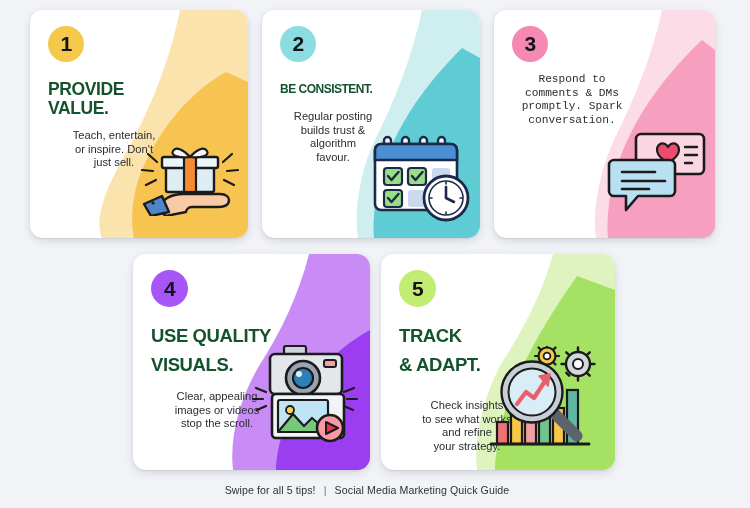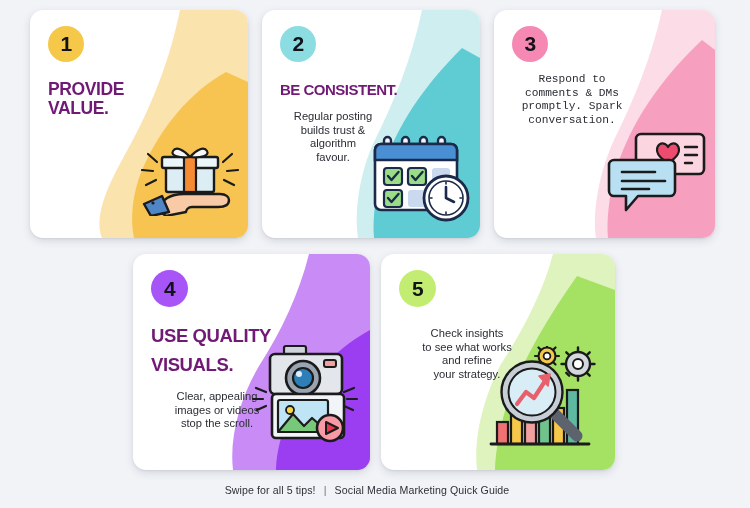--- a/index.html
+++ b/index.html
@@ -37,25 +37,25 @@
     display:flex;align-items:center;justify-content:center;
     font-size:21px;font-weight:bold;color:#111318;
     letter-spacing:-.5px;
     font-family:"Liberation Sans", sans-serif;
   }
   .c4 .badge,.c5 .badge{width:37px;height:37px;}
 
   .headline{
     margin-top:18px;
     font-size:17.5px;line-height:19px;
-    font-weight:bold;color:#701a75;
+    font-weight:bold;color:#14532d;
     letter-spacing:-0.4px;
     white-space:pre-line;
   }
-  .c2 .headline{font-size:15px;letter-spacing:-0.5px;}
+  .c2 .headline{font-size:12px;letter-spacing:-0.5px;}
   .c4 .headline,.c5 .headline{font-size:18.5px;line-height:29px;margin-top:14px;}
 
   .body{
     margin-top:11px;
     font-size:11.2px;line-height:13.6px;
     color:#2a2d34;
     white-space:pre-line;
     max-width:132px;
     text-align:center;
   }
@@ -89,20 +89,23 @@
     <div class="blobs">
       <svg viewBox="0 0 218 228" preserveAspectRatio="none">
         <path d="M150 0 C138 58 118 104 92 150 C70 190 66 212 72 228 L218 228 L218 0 Z" fill="#FBE3AE"></path>
         <path d="M196 62 C160 82 130 118 112 160 C102 184 100 210 104 228 L218 228 L218 72 Z" fill="#F7C452"></path>
       </svg>
     </div>
     <div class="inner">
       <div class="badge" style="background:#F5C84A">1</div>
       <div class="headline">PROVIDE
 VALUE.</div>
+      <div class="body">Teach, entertain,
+or inspire. Don't
+just sell.</div>
     </div>
     <div class="art a1">
       <svg viewBox="0 0 108 92">
         <g stroke="#1b1b1b" stroke-width="2.2" fill="none" stroke-linecap="round">
           <line x1="12" y1="30" x2="21" y2="38"></line>
             <line x1="6" y1="46" x2="17" y2="47"></line>
           <line x1="10" y1="61" x2="20" y2="56"></line>
           <line x1="96" y1="30" x2="87" y2="38"></line>
             <line x1="102" y1="46" x2="91" y2="47"></line>
           <line x1="98" y1="61" x2="88" y2="56"></line>
@@ -256,20 +259,22 @@
 
   <div class="card c5">
     <div class="blobs">
       <svg viewBox="0 0 234 216" preserveAspectRatio="none">
         <path d="M172 0 C162 38 142 76 120 110 C104 140 92 182 96 216 L234 216 L234 0 Z" fill="#DFF3BE"></path>
         <path d="M196 22 C168 62 142 104 126 150 C118 176 114 202 114 216 L234 216 L234 36 Z" fill="#A5E163"></path>
       </svg>
     </div>
     <div class="inner">
       <div class="badge" style="background:#C3ED72">5</div>
+      <div class="headline">TRACK
+&amp; ADAPT.</div>
       <div class="body">Check insights
 to see what works
 and refine
 your strategy.</div>
     </div>
     <div class="art a5">
       <svg viewBox="0 0 124 108">
 
         <g transform="translate(62,10)">
           <circle cx="0" cy="0" r="8.5" fill="#F6C84A" stroke="#1b1b1b" stroke-width="2.2"></circle>

